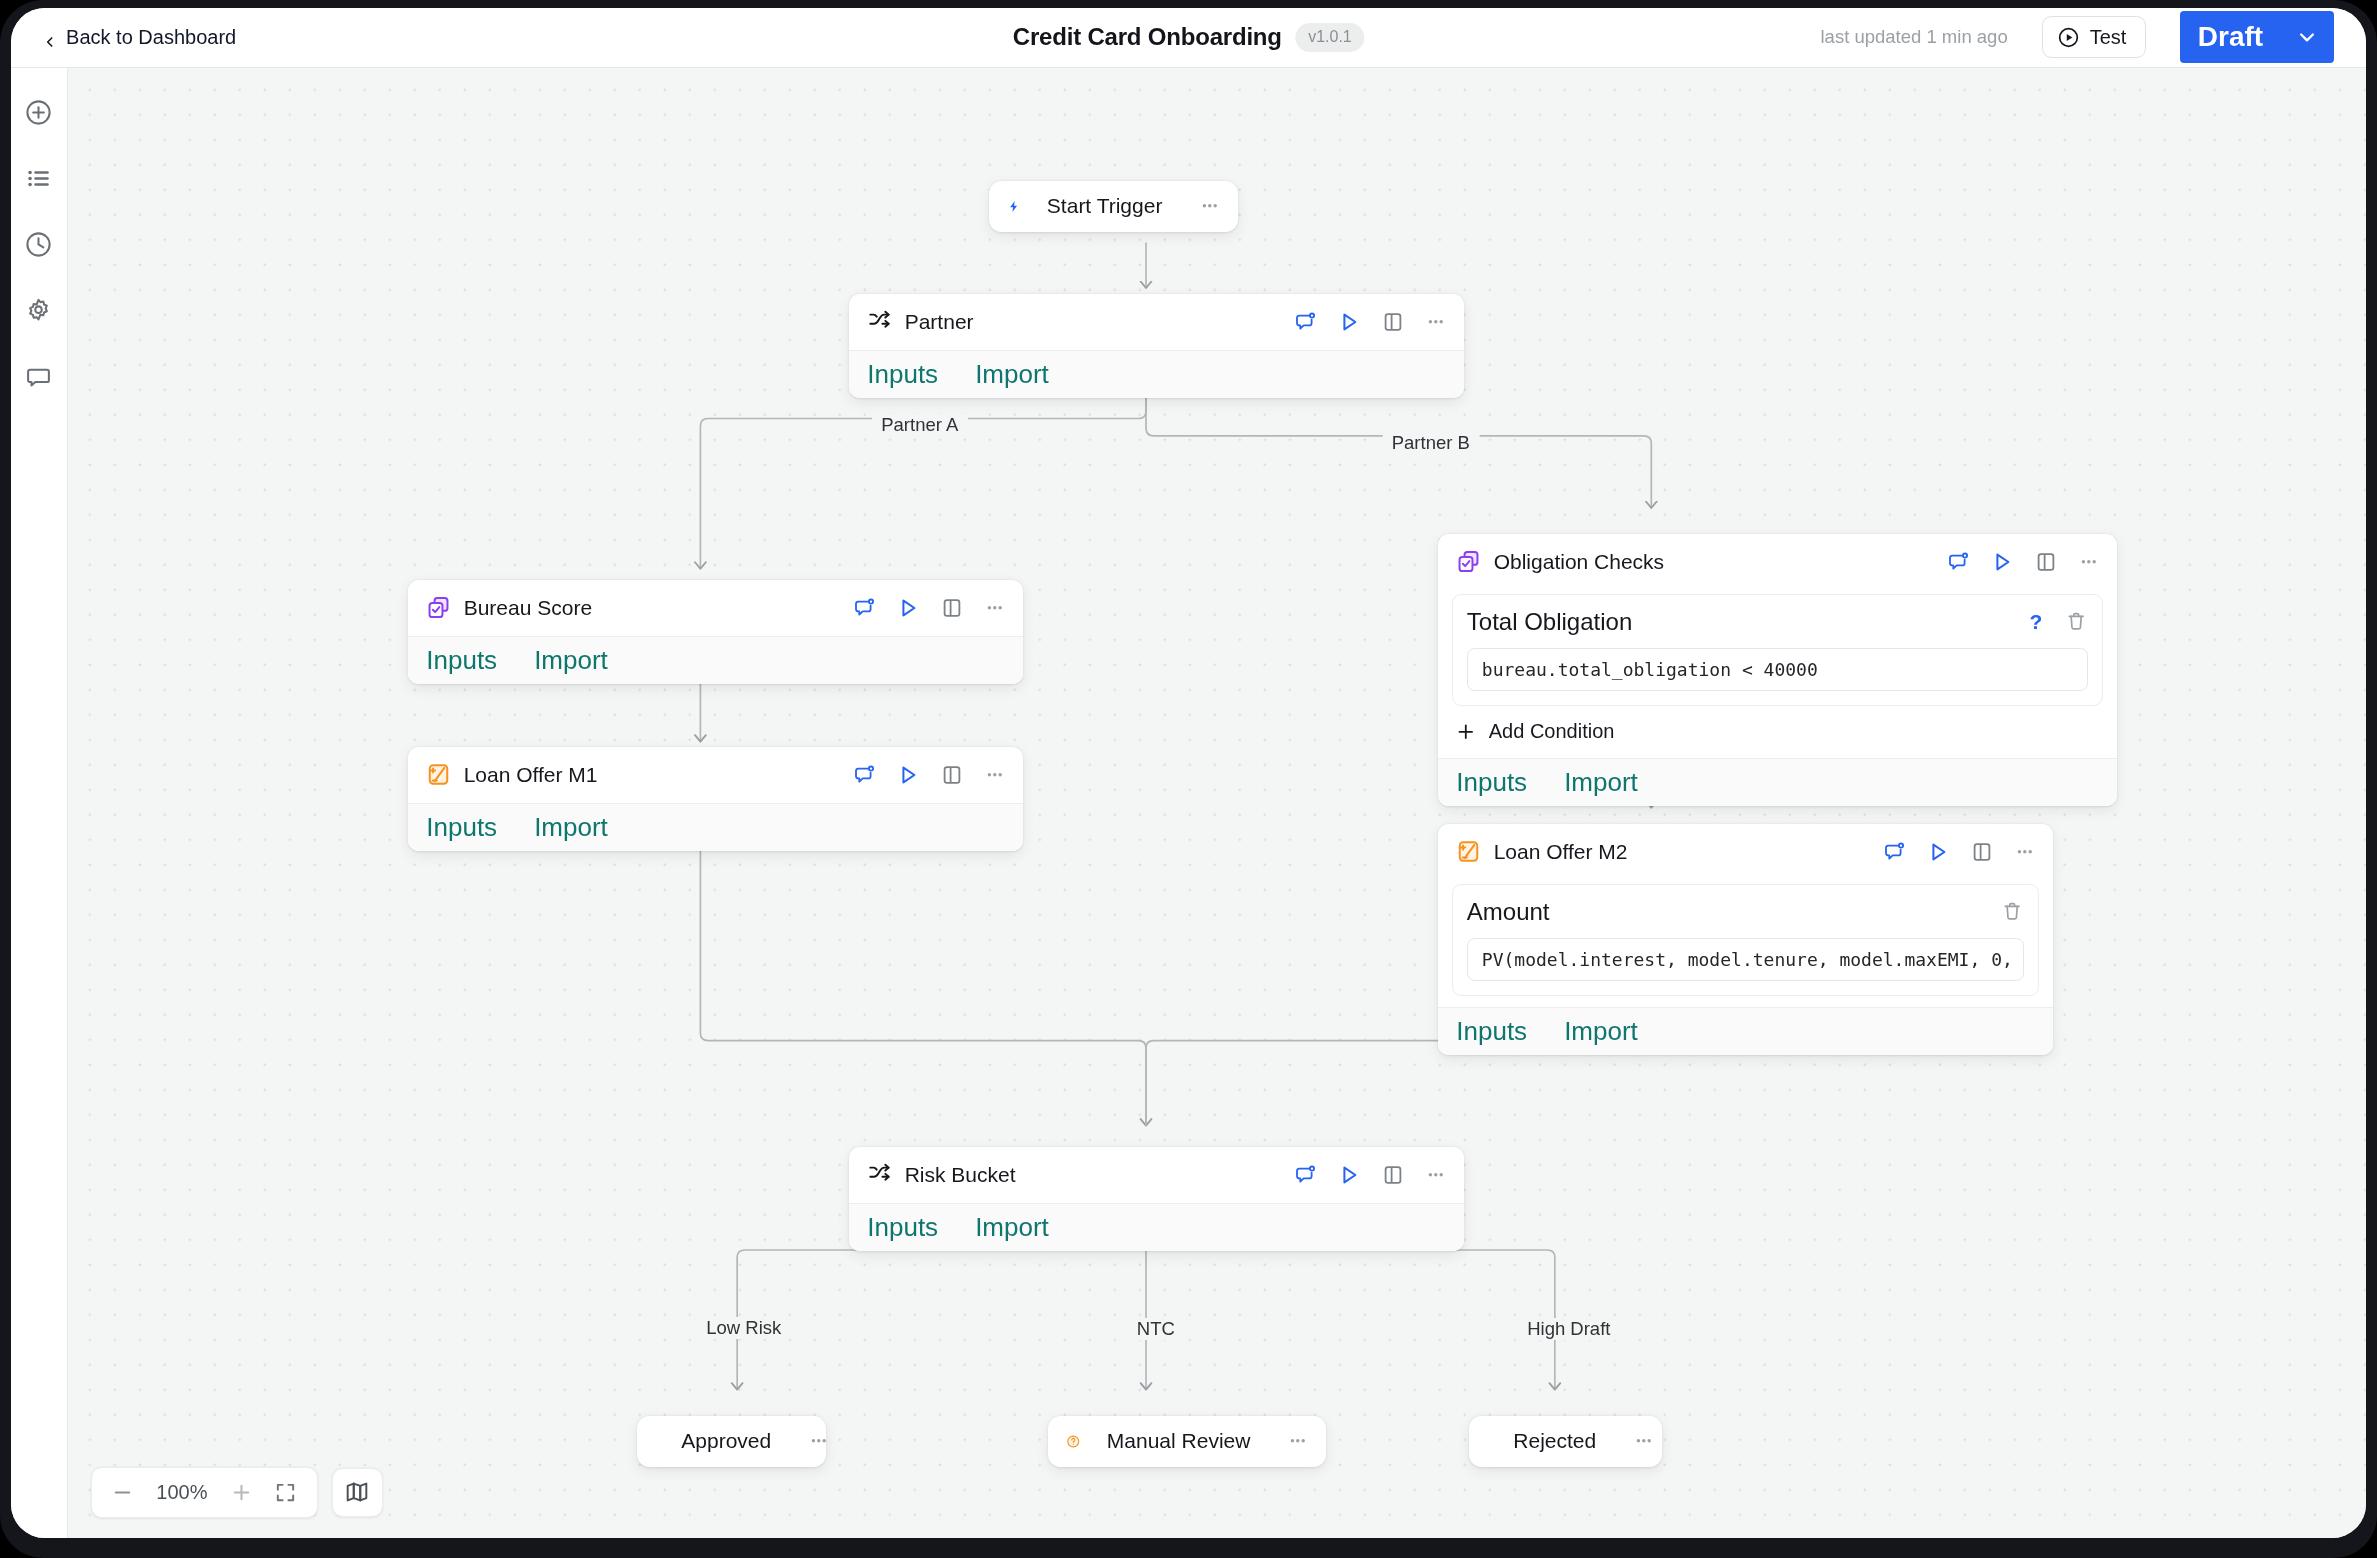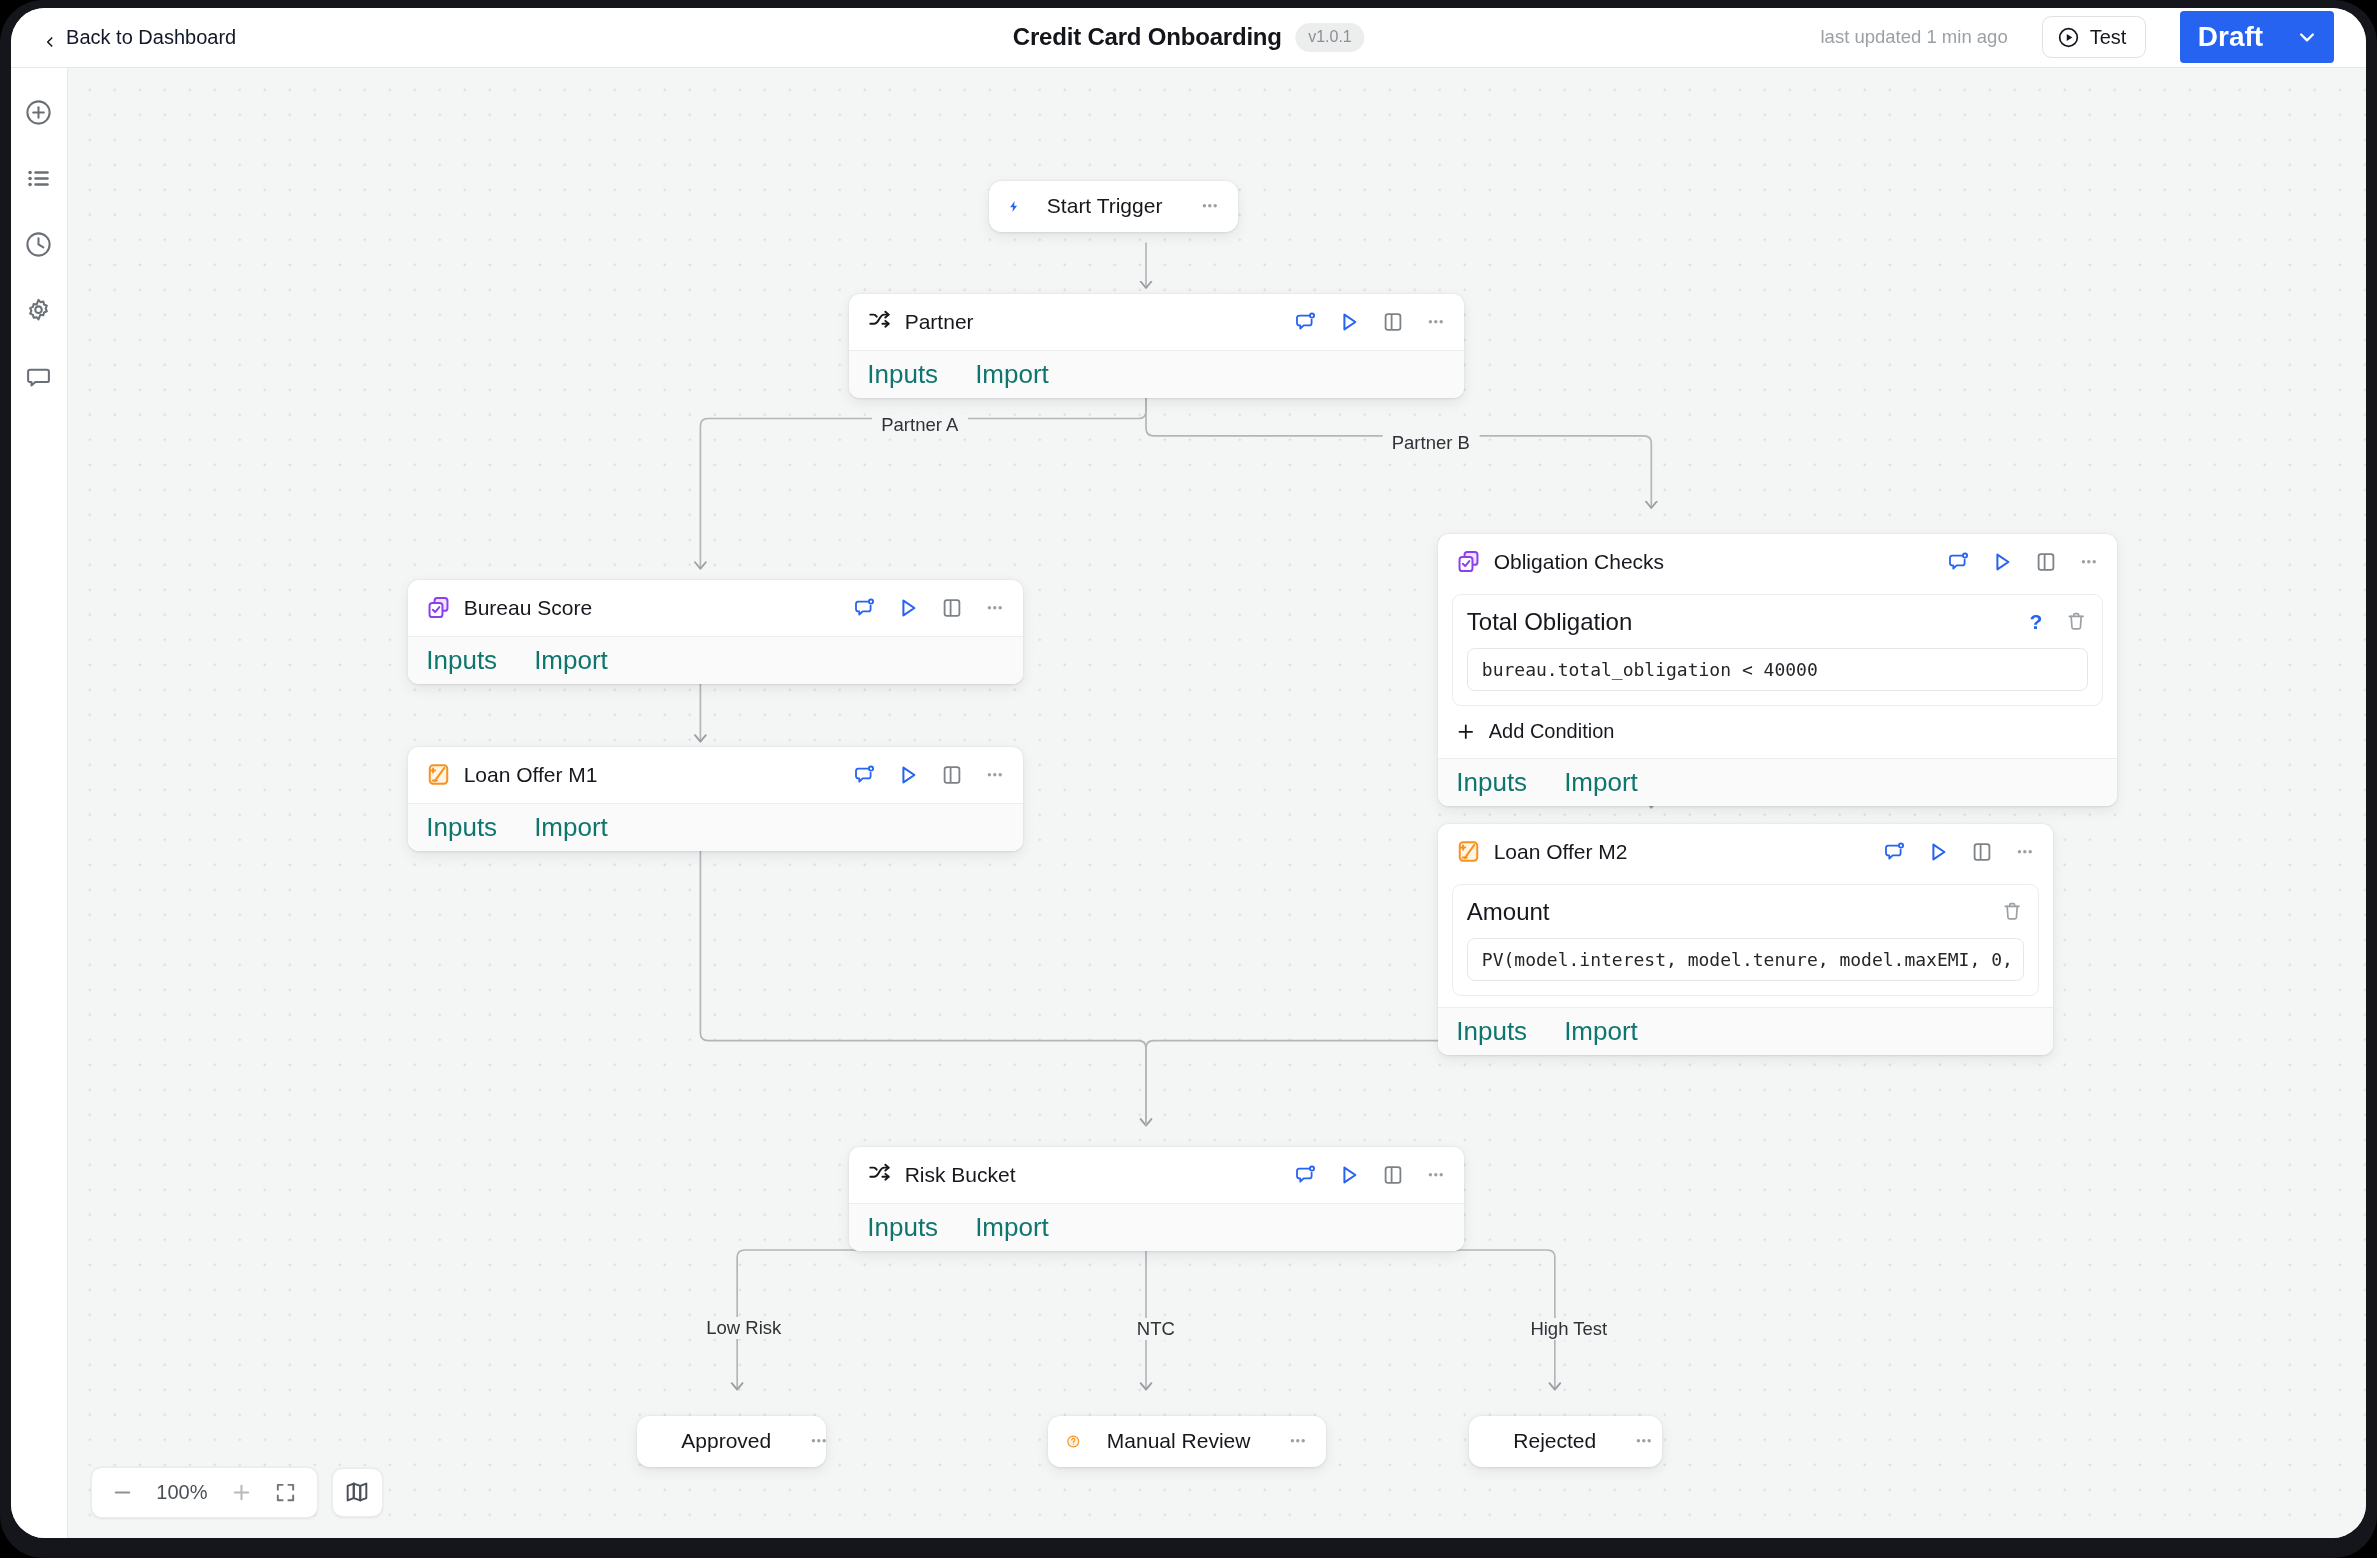--- a/index.html
+++ b/index.html
@@ -284,21 +284,21 @@
         <path d="M1408,1530 L1408,1742" marker-end="url(#arr)"></path>
 
         <path d="M1408,1530 L1408,1548 Q1408,1558 1418,1558 L1932,1558 Q1942,1558 1942,1568 L1942,1742" marker-end="url(#arr)"></path>
       </g>
     </svg>
 
     <div class="edge-label" style="left:852px; top:357px;">Partner A</div>
     <div class="edge-label" style="left:1363px; top:375px;">Partner B</div>
     <div class="edge-label" style="left:676px; top:1260px;">Low Risk</div>
     <div class="edge-label" style="left:1088px; top:1261px;">NTC</div>
-    <div class="edge-label" style="left:1501px; top:1261px;">High Test</div>
+    <div class="edge-label" style="left:1501px; top:1261px;">High Draft</div>
 
     <div class="pill" style="left:921px; top:113px; width:249px;">
       <svg width="25" height="25" viewBox="0 0 24 24" fill="#2563f0">
         <path d="M13.6 2.2 5.6 13.3h5.1l-1.1 8.5 8.2-11.3h-5.3z"></path>
       </svg>
       <span class="pill-title">Start Trigger</span>
       <span class="dots act">
         <svg width="21.6" height="21.6" viewBox="0 0 24 24" fill="#9aa0a6">
           <circle cx="6" cy="12" r="1.9"></circle>
               <circle cx="12" cy="12" r="1.9"></circle>

